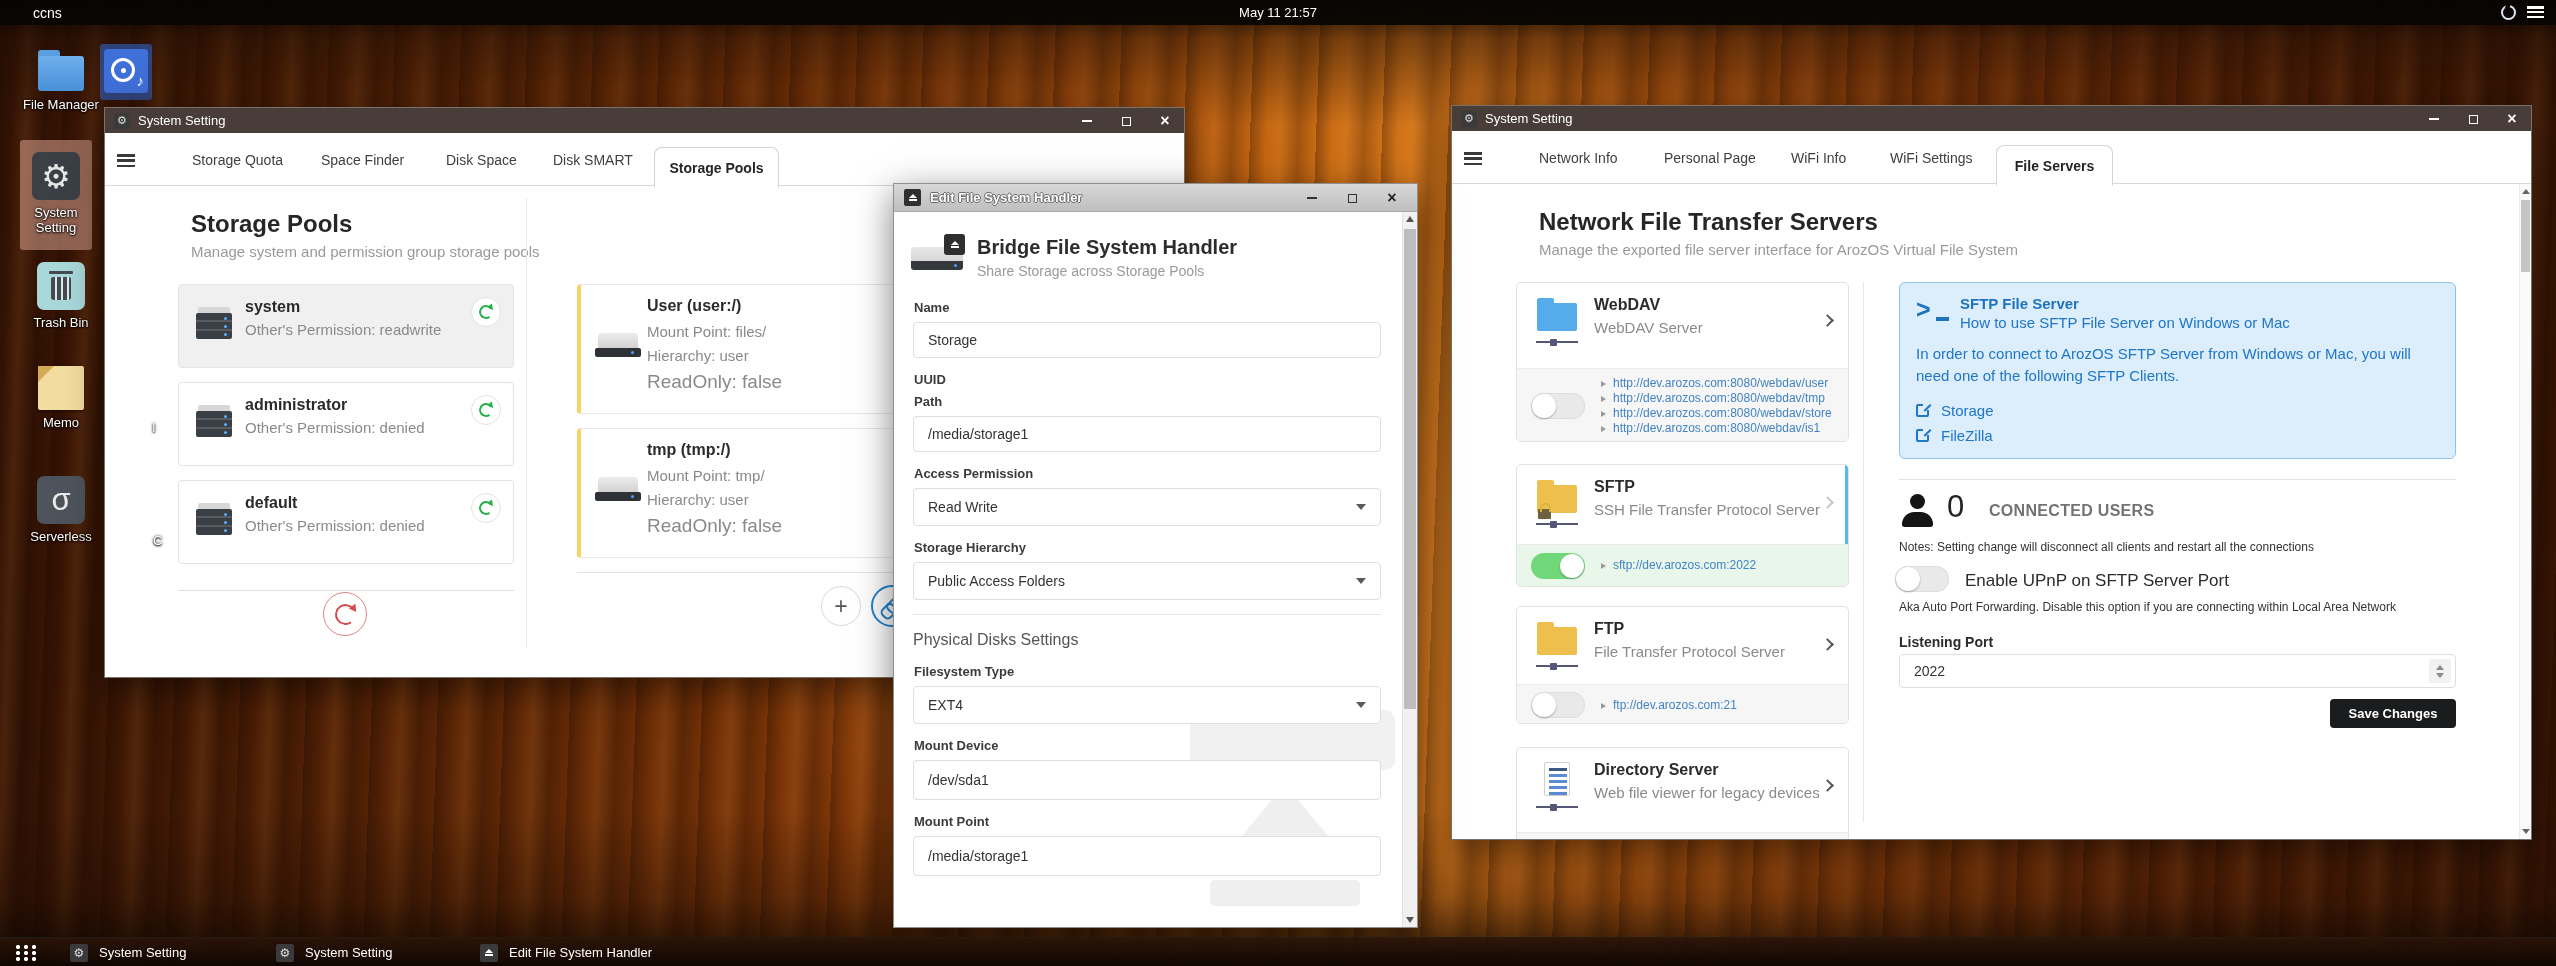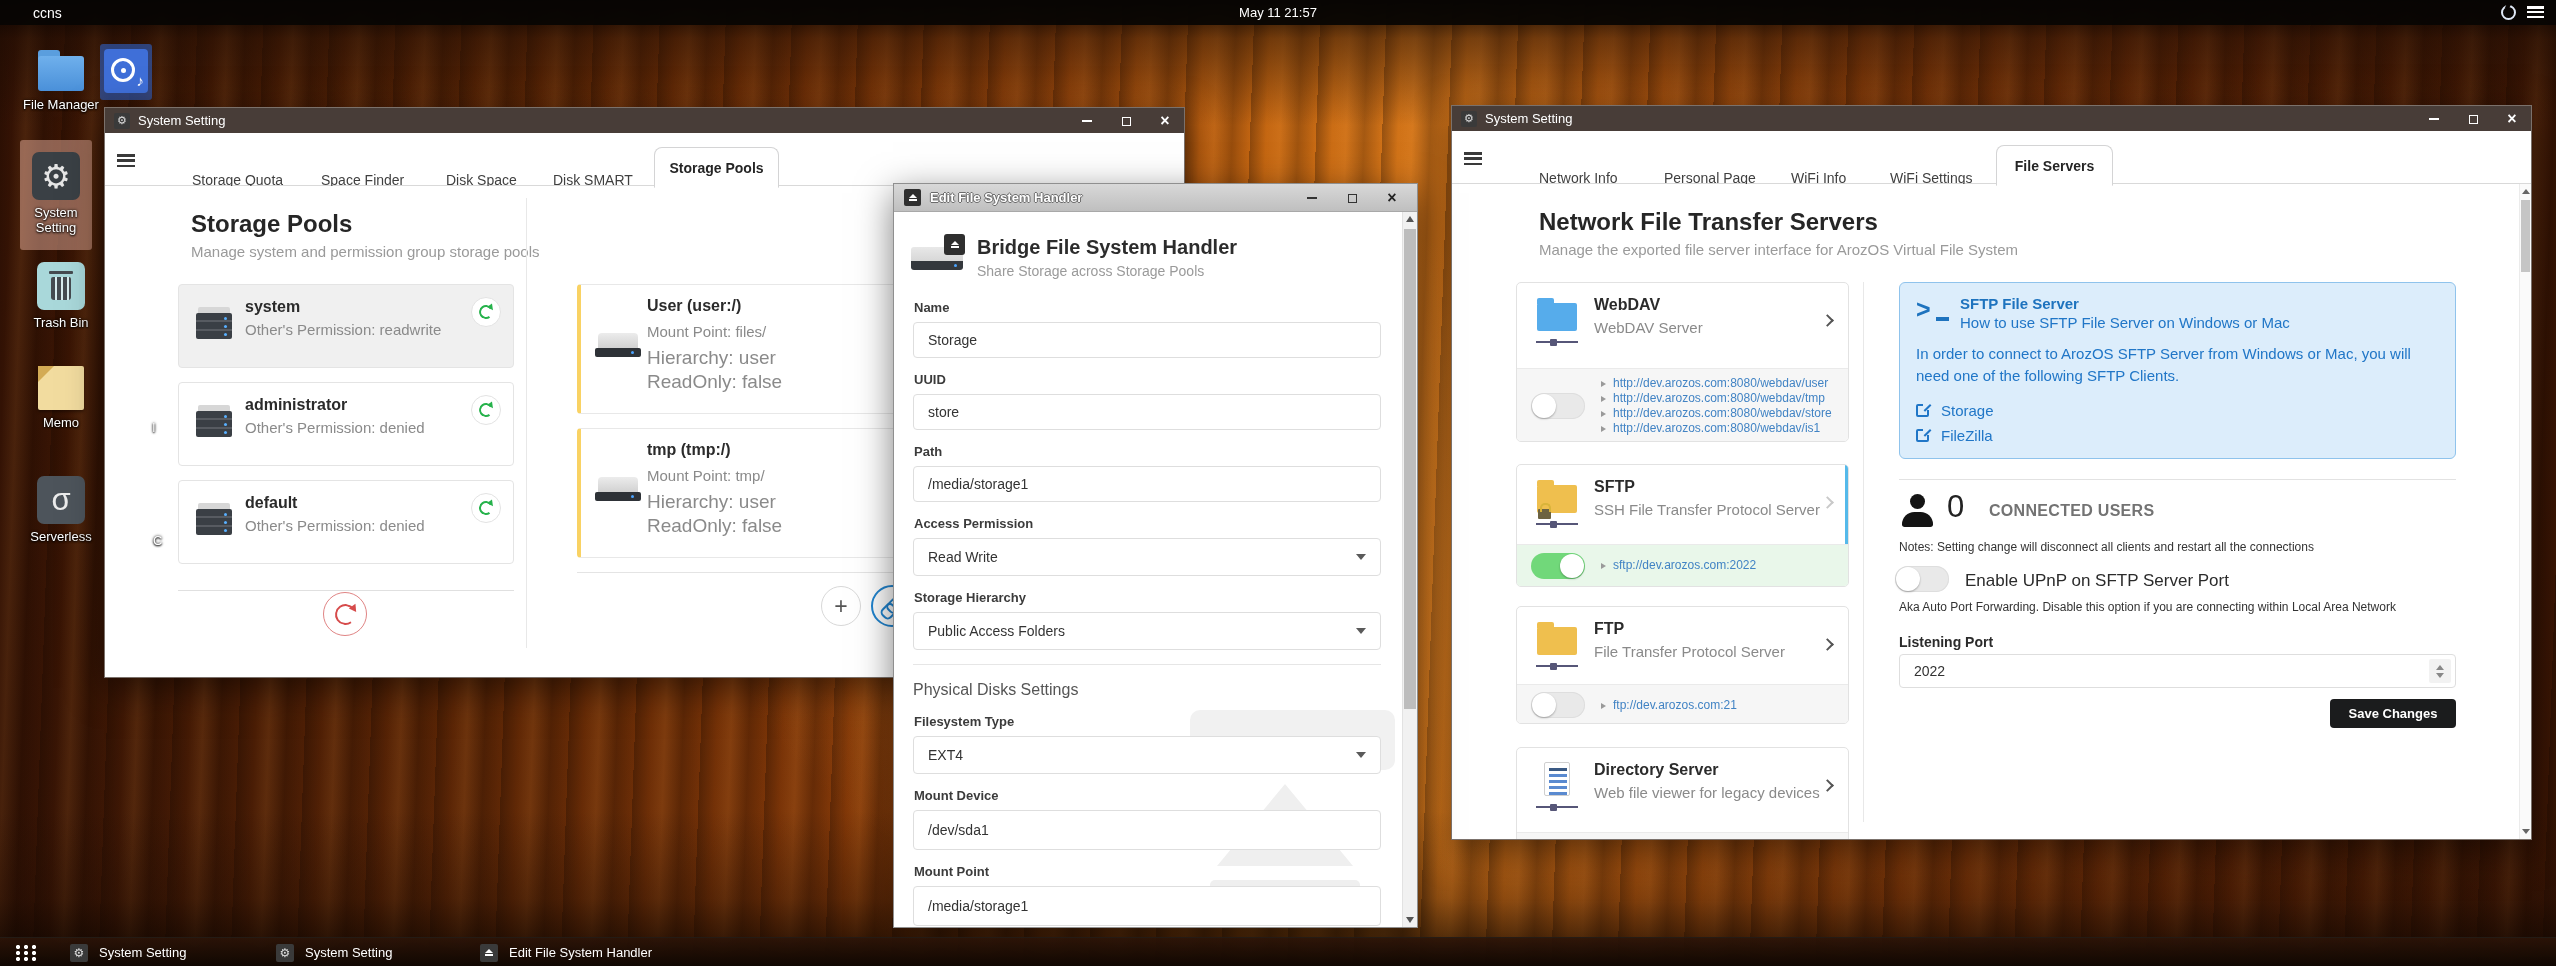--- a/index.html
+++ b/index.html
@@ -59,21 +59,21 @@
   .tbar .ticon{width:16px;height:16px;background:#3a3a3a;border-radius:2px;margin:0 8px 0 9px;display:flex;align-items:center;justify-content:center;font-size:11px;color:#ddd;flex:none;}
   .tbar .ttl{font-size:13px;white-space:nowrap;}
   .wctl{position:absolute;top:4px;width:18px;height:18px;display:flex;align-items:center;justify-content:center;}
   .wctl .mini{width:10px;height:2px;background:#fff;}
   .wctl .maxi{width:9px;height:9px;border:1.5px solid #fff;}
   .wctl .clos{color:#fff;font-size:16px;font-weight:bold;line-height:1;}
   .c-min{right:88px;} .c-max{right:49px;} .c-close{right:10px;}
 
   .tabrow{position:absolute;top:25px;left:0;right:0;height:53px;background:#fff;border-bottom:1px solid #d9d9d9;}
   .tabham{position:absolute;left:12px;top:21px;width:18px;height:13px;background:repeating-linear-gradient(180deg,#3a3a3a 0 2.5px,rgba(0,0,0,0) 2.5px 5.4px);}
-  .tab{position:absolute;top:19px;font-size:14px;color:#3f3f3f;white-space:nowrap;margin-top:20px;}
+  .tab{position:absolute;top:19px;font-size:14px;color:#3f3f3f;white-space:nowrap;}
   .atab{position:absolute;top:14px;height:41px;background:#fff;border:1px solid #d4d4d5;border-bottom:1px solid #fff;border-radius:8px 8px 0 0;z-index:3;display:flex;align-items:center;justify-content:center;font-weight:700;font-size:14px;color:#252525;white-space:nowrap;}
   .wcontent{position:absolute;top:78px;left:0;right:0;bottom:0;background:#fff;overflow:hidden;}
   .h1{position:absolute;font-size:24px;font-weight:700;color:#262626;white-space:nowrap;}
   .hsub{position:absolute;font-size:15px;color:#9a9a9a;white-space:nowrap;}
 
   
   .w1{left:104px;top:107px;width:1081px;height:571px;z-index:10;}
   .poolcol{position:absolute;left:73px;top:98px;width:336px;display:flex;flex-direction:column;gap:14px;}
   .pool{position:relative;min-height:84px;border:1px solid #e4e4e4;border-radius:4px;background:#fff;}
   .pool.sel{background:#f0f0f0;}
@@ -89,21 +89,21 @@
   .ref::after{content:'';position:absolute;right:-5px;top:-2px;width:0;height:0;border:3.5px solid transparent;border-left:6px solid #26b24b;transform:rotate(45deg);}
   .pooldiv{border-top:1px solid #e0e0e0;margin-top:12px;}
   .redref{position:absolute;left:218px;top:406px;width:44px;height:44px;border:1.5px solid #e08484;border-radius:50%;display:flex;align-items:center;justify-content:center;}
   .refbig{box-sizing:border-box;width:21px;height:21px;border:2.5px solid #d64b4b;border-radius:50%;border-right-color:transparent;position:relative;transform:rotate(10deg);}
   .refbig::after{content:'';position:absolute;right:-6px;top:-1px;width:0;height:0;border:4px solid transparent;border-left:7px solid #d64b4b;transform:rotate(45deg);}
   .vdiv{position:absolute;left:421px;top:12px;height:450px;border-left:1px solid #e8e8e8;}
   .bridgecol{position:absolute;left:434px;top:98px;width:640px;margin-left:38px;}
   .bridge{position:relative;height:130px;border:1px solid #e8e8e8;border-left:4px solid #f9d263;border-radius:4px;background:#fff;margin-bottom:14px;}
   .bridge .bname{position:absolute;left:66px;top:12px;font-size:16px;font-weight:700;color:#2b2b2b;}
   .bridge .bl1{position:absolute;left:66px;top:38px;font-size:15px;color:#8a8a8a;}
-  .bridge .bl2{position:absolute;left:66px;top:62px;font-size:19px;color:#8a8a8a;}
+  .bridge .bl2{position:absolute;left:66px;top:62px;font-size:15px;color:#8a8a8a;}
   .bridge .bl3{position:absolute;left:66px;top:86px;font-size:19px;color:#8a8a8a;}
   .extdrive{position:absolute;left:14px;top:48px;width:46px;height:24px;}
   .extdrive::before{content:'';position:absolute;left:3px;top:0;width:40px;height:16px;background:linear-gradient(#ececec,#d0d0d0);border-radius:4px 4px 0 0;}
   .extdrive::after{content:'';position:absolute;left:0;bottom:0;width:46px;height:9px;background:#2e3237;border-radius:2px;}
   .extdrive .dot{position:absolute;right:7px;bottom:3px;width:3px;height:3px;background:#4aa3ff;border-radius:50%;z-index:1;}
   .bdiv{width:100%;border-top:1px solid #e4e4e4;margin-top:12px;}
   .btnrow{width:356px;display:flex;justify-content:flex-end;align-items:center;gap:10px;margin-top:12px;padding-right:20px;}
   .addbtn{width:40px;height:40px;border:1px solid #d8d8d8;border-radius:50%;background:#fff;color:#555;font-size:23px;display:flex;align-items:center;justify-content:center;}
   .linkbtn{width:42px;height:42px;border:2px solid #2185d0;border-radius:50%;background:#fff;display:flex;align-items:center;justify-content:center;}
   .chain{position:relative;width:20px;height:20px;transform:rotate(45deg);}
@@ -590,21 +590,20 @@
               </span>
           </span>
           <span class="et">Bridge File System Handler</span>
           <span class="es">Share Storage across Storage Pools</span>
         </div>
 
         <label class="flabel">Name</label>
         <input class="tinput" value="Storage" style="">
 
         <label class="flabel">UUID</label>
-        <input class="tinput" value="store" style="">
 
         <label class="flabel">Path</label>
         <input class="tinput" value="/media/storage1" style="">
 
         <label class="flabel">Access Permission</label>
         <div class="selbox">
           <span>Read Write</span>
             <span class="caret"></span>
         </div>
 

